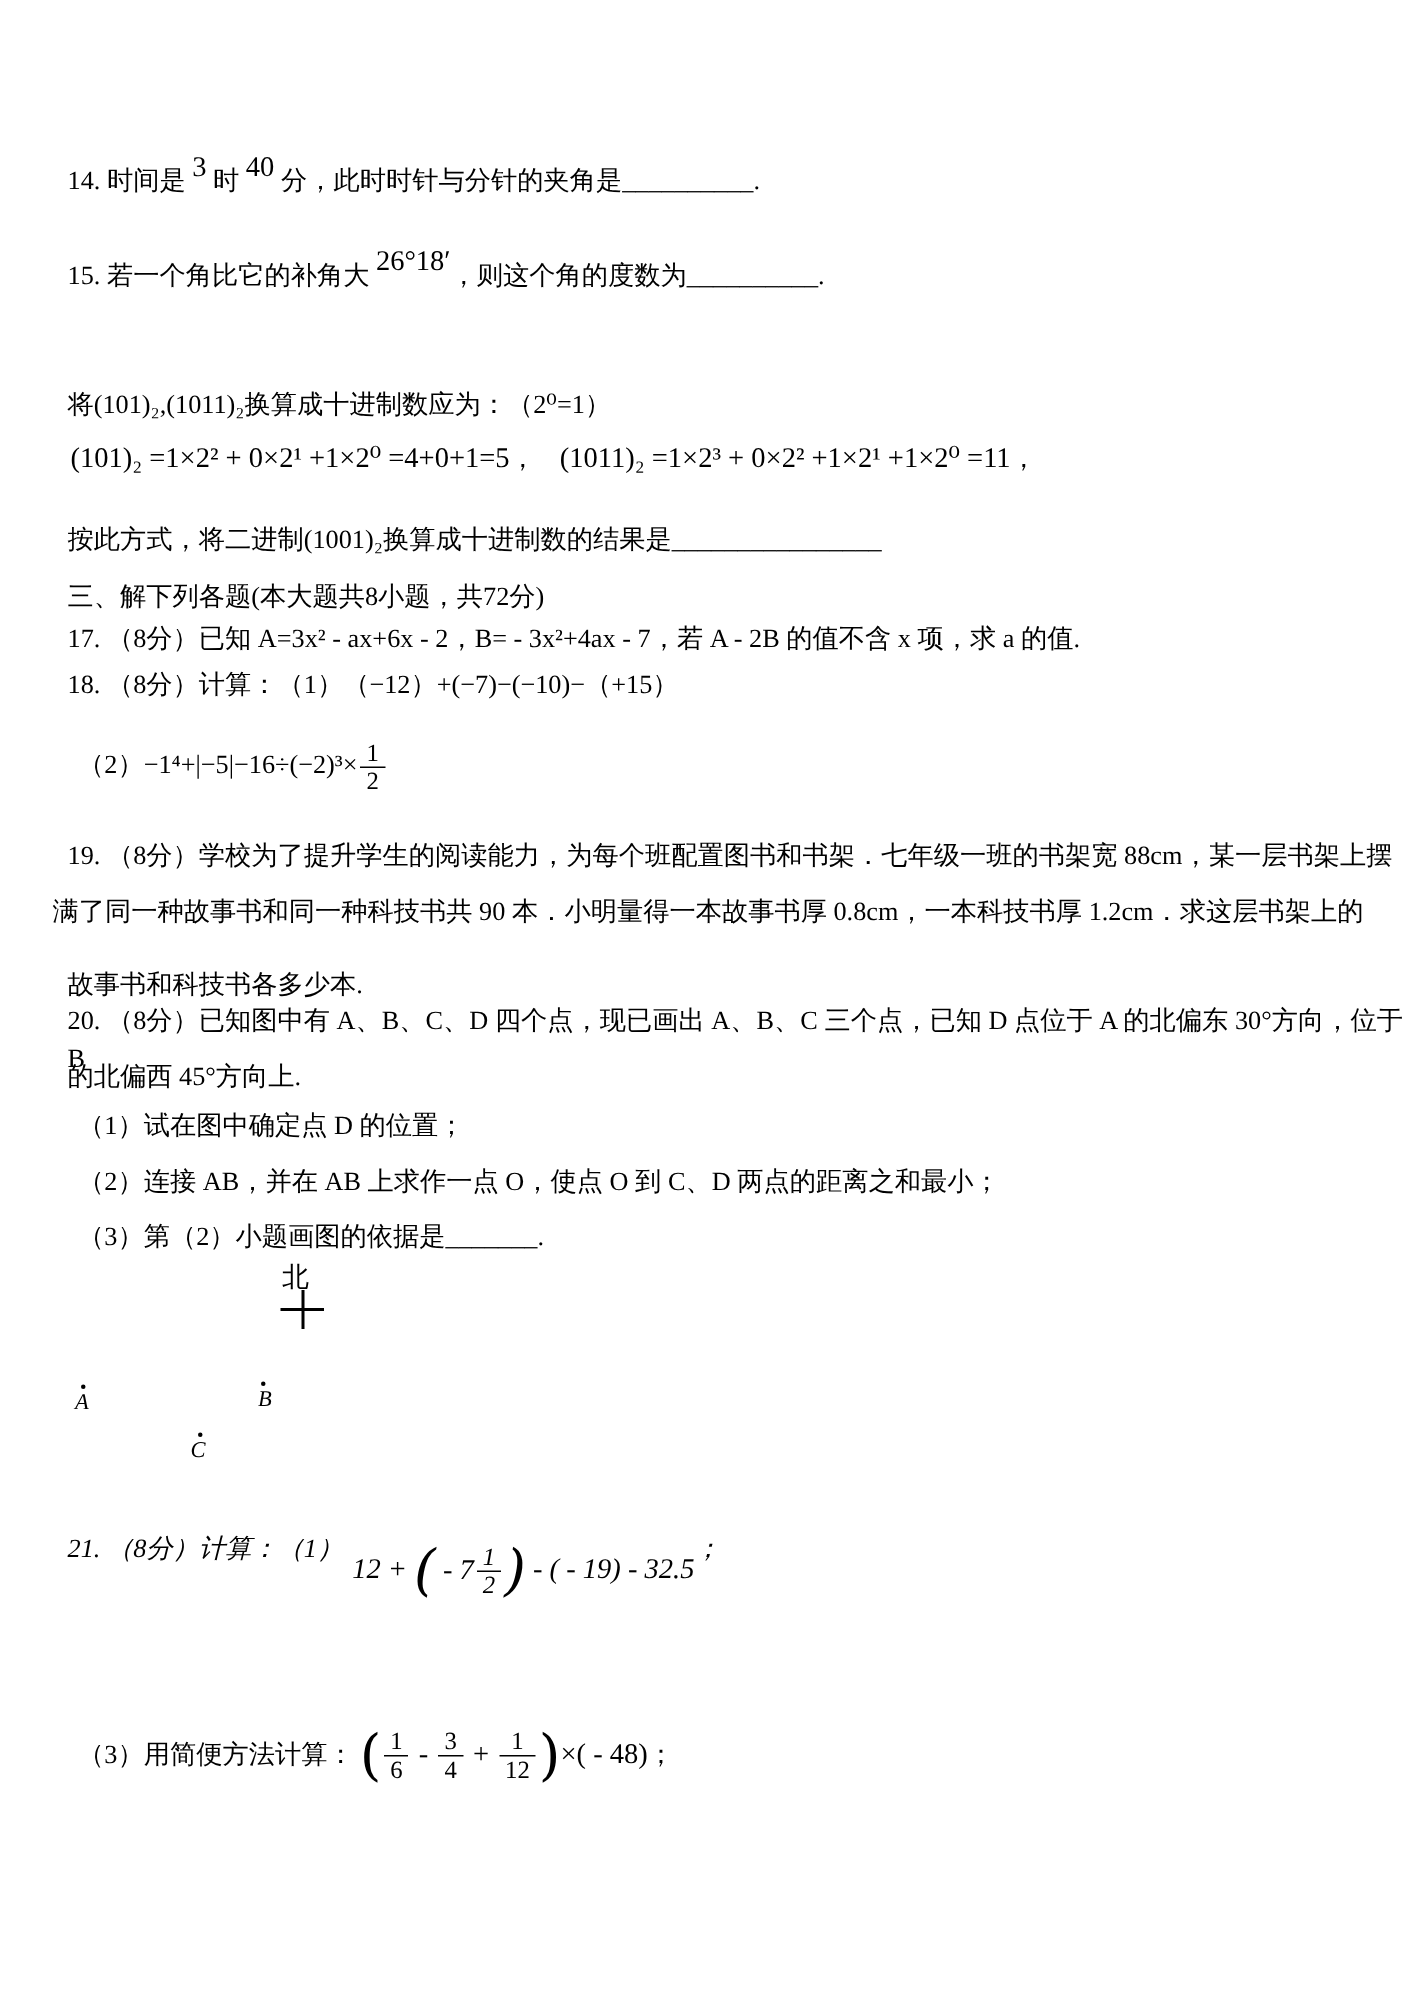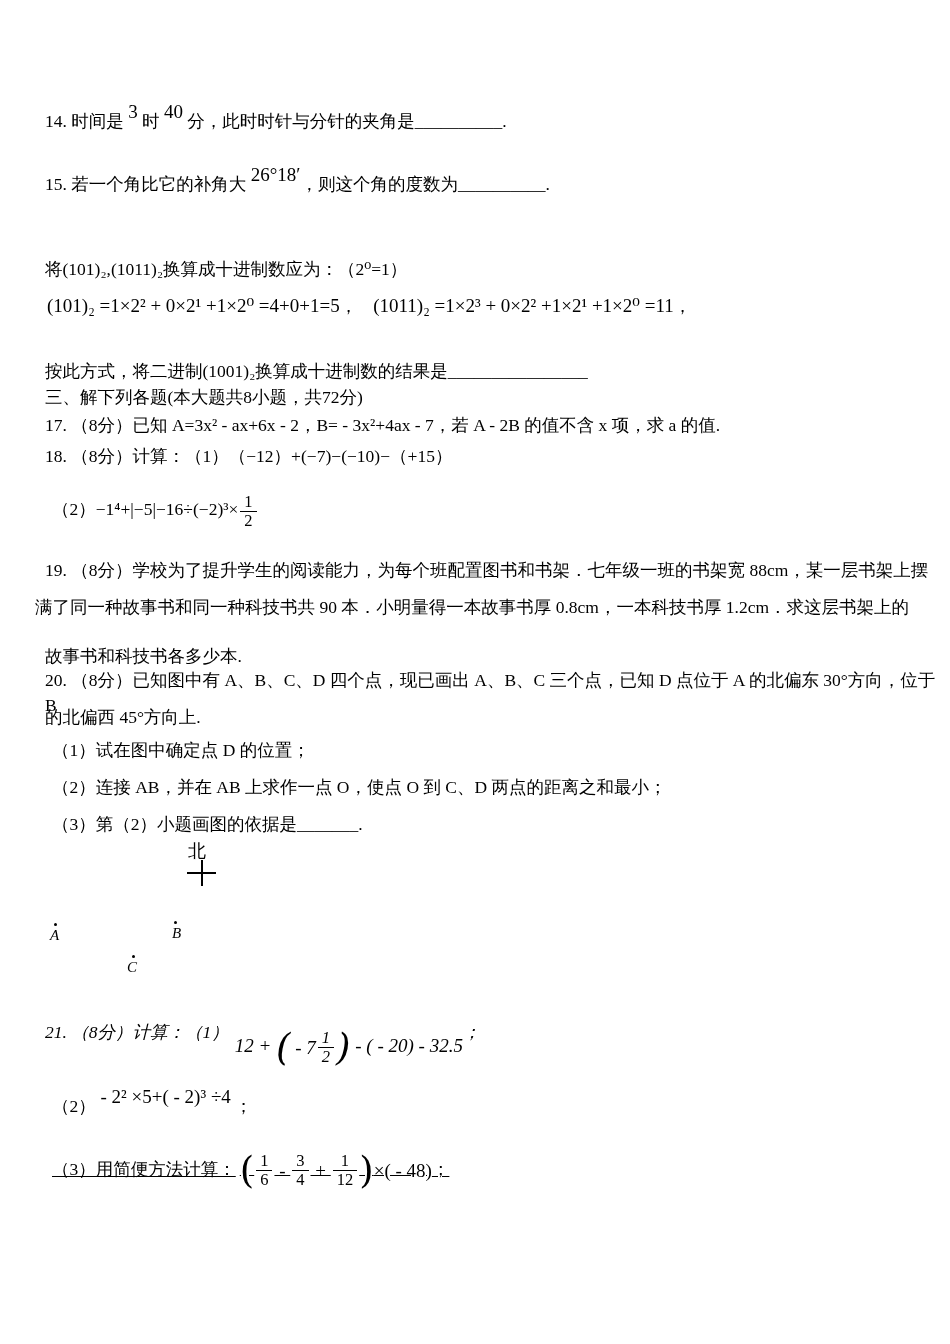--- a/index.html
+++ b/index.html
@@ -34,21 +34,21 @@
   </div>
 
   <div class="abs" style="left:45px; top:170px;">
     <span>15. 若一个角比它的补角大 </span><span class="sup-raised">26°18′</span><span>，则这个角的度数为</span><span>__________</span><span>.</span>
   </div>
 
   <div class="abs" style="left:45px; top:257px;">将(101)₂,(1011)₂换算成十进制数应为：（2⁰=1）</div>
   <div class="abs formula" style="left:47px; top:292px;">
     <span>(101)₂ =1×2² + 0×2¹ +1×2⁰ =4+0+1=5</span><span class="body-size" style="margin-right:16px;">，</span><span>(1011)₂ =1×2³ + 0×2² +1×2¹ +1×2⁰ =11</span><span class="body-size">，</span>
   </div>
-  <div class="abs" style="left:45px; top:359px;">
+  <div class="abs" style="left:45px; top:347px;">
     <span>按此方式，将二进制(1001)₂换算成十进制数的结果是</span><span>________________</span>
   </div>
 
   <div class="abs" style="left:45px; top:385px;">三、解下列各题(本大题共8小题，共72分)</div>
 
   <div class="abs" style="left:45px; top:413px;">17. （8分）已知 A=3x² - ax+6x - 2，B= - 3x²+4ax - 7，若 A - 2B 的值不含 x 项，求 a 的值.</div>
 
   <div class="abs" style="left:45px; top:444px;">18. （8分）计算：（1）（−12）+(−7)−(−10)−（+15）</div>
   <div class="abs" style="left:52px; top:493px;">
     <span>（2）−1⁴+|−5|−16÷(−2)³×</span><span class="frac"><span class="fn">1</span><span class="fd">2</span></span>
@@ -73,27 +73,24 @@
     <div class="dot" style="left:9px; top:85px;"></div>
     <div class="pt" style="left:5px; top:90px;">A</div>
     <div class="dot" style="left:129px; top:83px;"></div>
     <div class="pt" style="left:127px; top:88px;">B</div>
     <div class="dot" style="left:87px; top:117px;"></div>
     <div class="pt" style="left:82px; top:122px;">C</div>
   </div>
 
   <div class="abs flexline" style="left:45px; top:1005px; height:56px;font-style:italic;">
     <span>21. （8分）计算：（1）</span>
-    <span class="formula" style="margin-left:6px;margin-top:28px;"><span>12 + </span><span class="bp">(</span><span style="vertical-align:middle;"> - 7</span><span class="frac"><span class="fn">1</span><span class="fd">2</span></span><span class="bp">)</span><span> - ( - 20) - 32.5</span></span>
+    <span class="formula" style="margin-left:6px;margin-top:28px;"><span>12 + </span><span class="bp">(</span><span style="vertical-align:middle;"> - 7</span><span class="frac"><span class="fn">1</span><span class="fd">2</span></span><span class="bp">)</span><span> - ( - 19) - 32.5</span></span>
     <span>；</span>
   </div>
 
-  <div class="abs" style="left:52px; top:1092px;">
-    <span>（2）</span><span class="formula raised-formula"> - 2² ×5+( - 2)³ ÷4</span><span style="margin-left:4px;">；</span>
-  </div>
 
-  <div class="abs flexline" style="left:52px; top:1142px; height:56px;text-decoration:underline;">
+  <div class="abs flexline" style="left:52px; top:1142px; height:56px;">
     <span>（3）用简便方法计算：</span>
     <span class="formula" style="margin-left:4px;"><span class="bp">(</span><span class="frac"><span class="fn">1</span><span class="fd">6</span></span><span style="vertical-align:middle;"> - </span><span class="frac"><span class="fn">3</span><span class="fd">4</span></span><span style="vertical-align:middle;"> + </span><span class="frac"><span class="fn">1</span><span class="fd">12</span></span><span class="bp">)</span><span style="vertical-align:middle;">×( - 48)</span></span>
     <span>；</span>
   </div>
 
 </div>
 
 </body></html>

